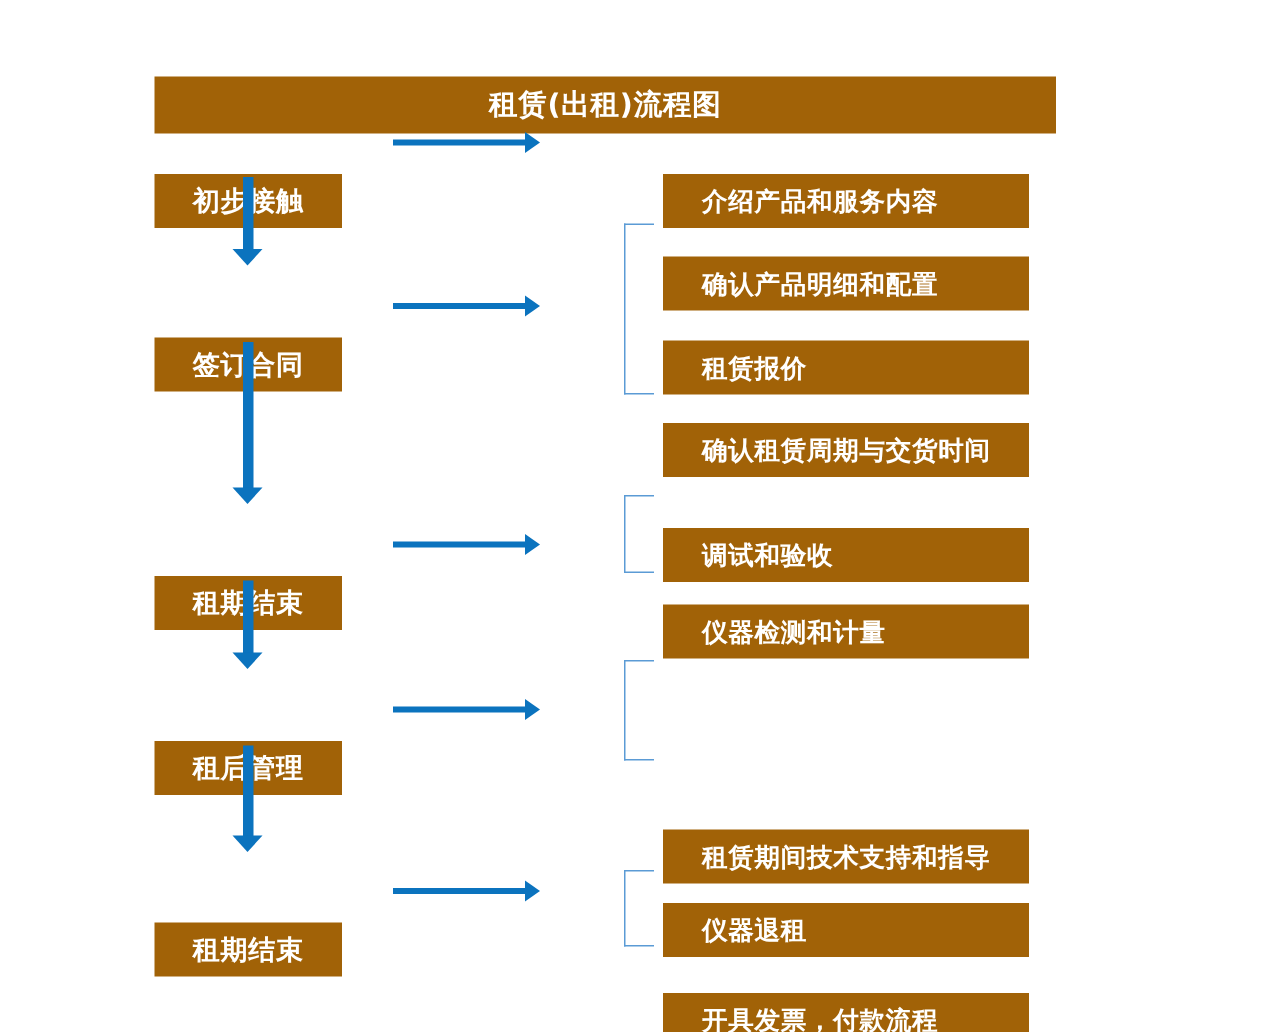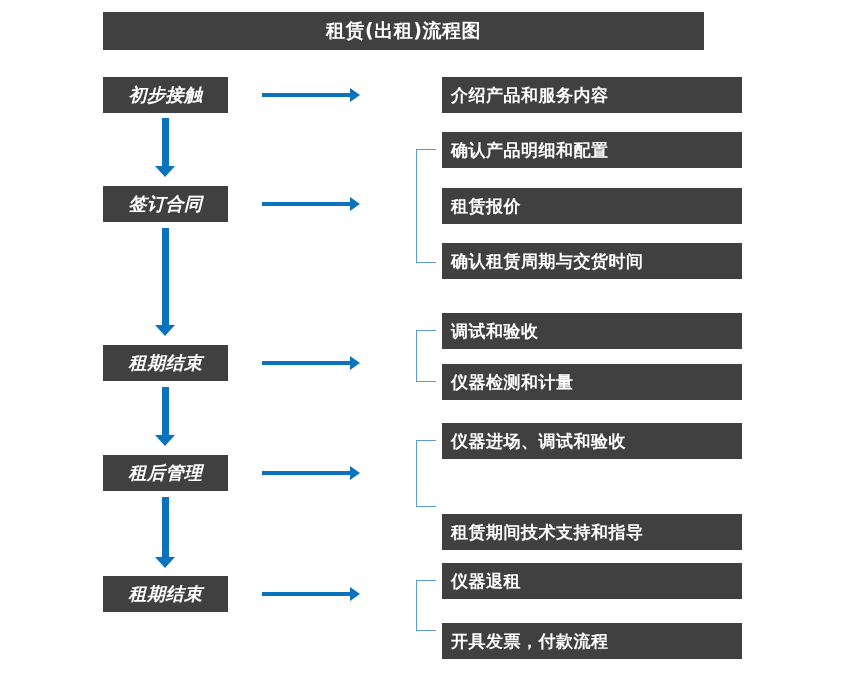--- a/index.html
+++ b/index.html
@@ -13,51 +13,51 @@
     font-family: "DejaVu Sans", "Liberation Sans", sans-serif;
     overflow: hidden;
   }
   #canvas {
     position: relative;
     width: 844px;
     height: 688px;
   }
   .box {
     position: absolute;
-    background: #404040;
+    background: #a16207;
     color: #ffffff;
     display: flex;
     align-items: center;
     box-sizing: border-box;
     font-weight: bold;
     letter-spacing: 0.5px;
     white-space: nowrap;
+    margin-top: 39px;
   }
   .title-bar {
     left: 103px;
     top: 12px;
     width: 601px;
     height: 38px;
     justify-content: center;
     font-size: 19px;
   }
   .stage-box {
     left: 103px;
     width: 125px;
     height: 36px;
     justify-content: center;
     font-size: 18px;
-    font-style: italic;
   }
   .detail-box {
     left: 442px;
-    width: 300px;
+    width: 244px;
     height: 36px;
     justify-content: flex-start;
-    padding-left: 9px;
+    padding-left: 26px;
     font-size: 17px;
   }
   .v-shaft {
     position: absolute;
     left: 162px;
     width: 7px;
     background: #0B73BE;
   }
   .v-head {
     position: absolute;
@@ -147,19 +147,18 @@
 
   <div class="box detail-box" style="top:77px;">介绍产品和服务内容</div>
 
   <div class="box detail-box" style="top:132px;">确认产品明细和配置</div>
   <div class="box detail-box" style="top:188px;">租赁报价</div>
   <div class="box detail-box" style="top:243px;">确认租赁周期与交货时间</div>
 
   <div class="box detail-box" style="top:313px;">调试和验收</div>
   <div class="box detail-box" style="top:364px;">仪器检测和计量</div>
 
-  <div class="box detail-box" style="top:423px;">仪器进场、调试和验收</div>
   <div class="box detail-box" style="top:514px;">租赁期间技术支持和指导</div>
 
   <div class="box detail-box" style="top:563px;">仪器退租</div>
   <div class="box detail-box" style="top:623px;">开具发票，付款流程</div>
 
 </div>
 
 </body></html>

